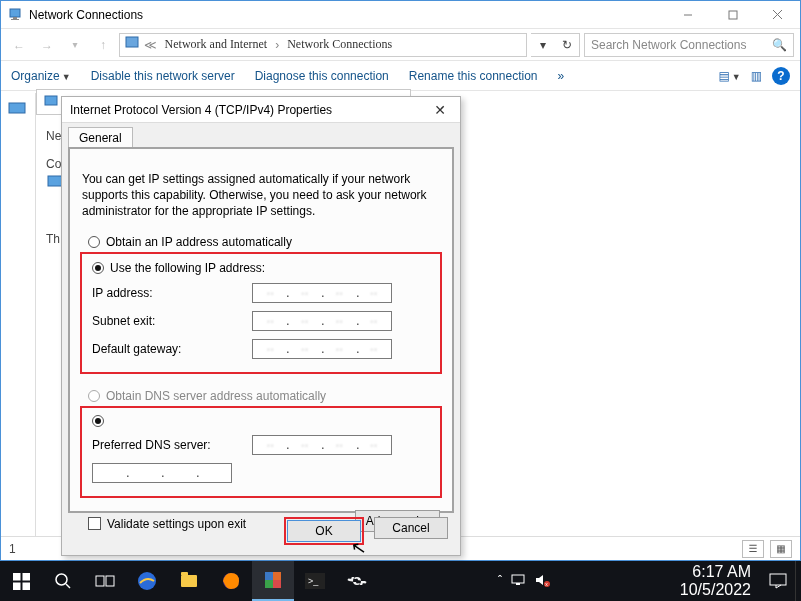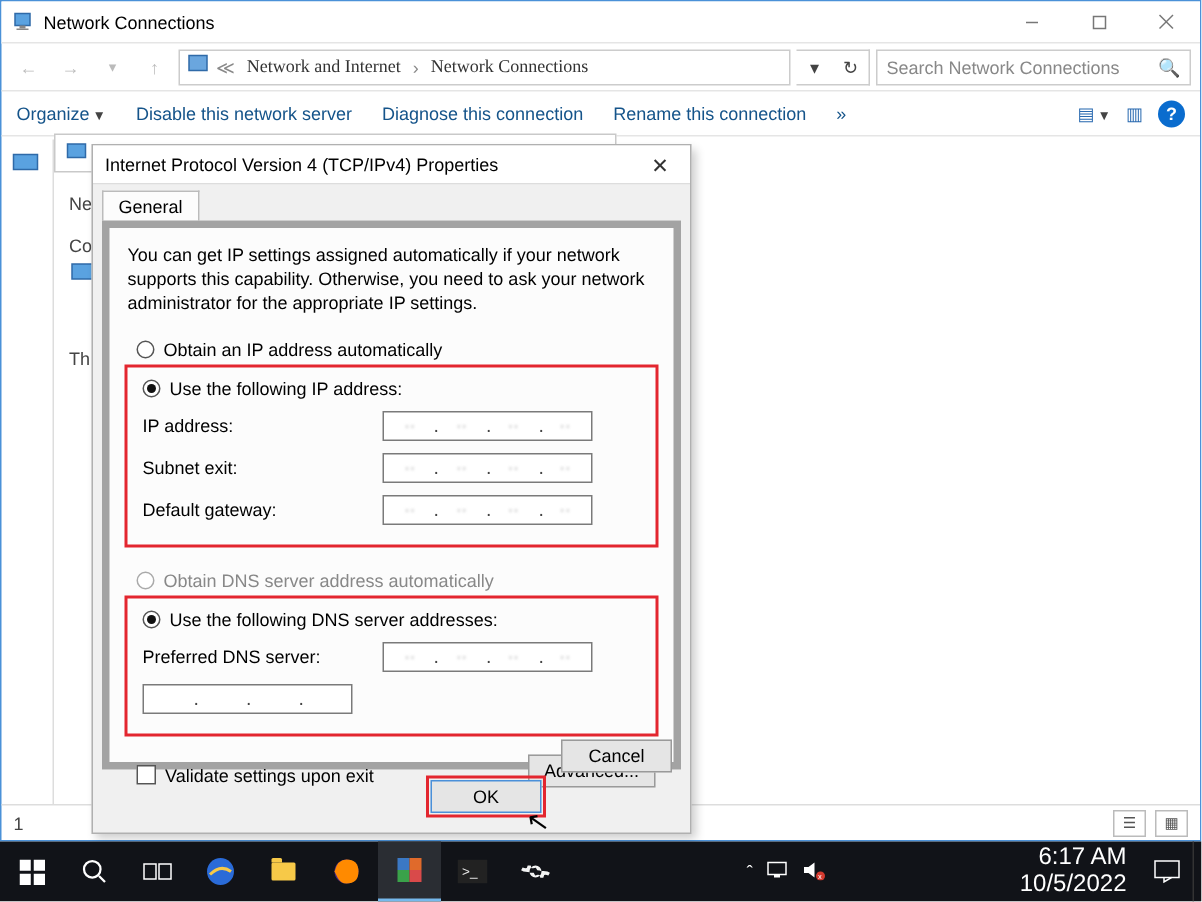--- a/index.html
+++ b/index.html
@@ -38,40 +38,40 @@
   .ghost-dialog { position:absolute; left:36px; top:89px; width:375px; height:26px; border:1px solid #c9c9c9; background:#fff; display:flex; align-items:center; padding:0 6px; gap:6px; }
   .ghost-close { margin-left:auto; color:#555; }
 
   
   .dlg { position:absolute; left:61px; top:96px; width:400px; height:460px; border:1px solid #b0b0b0; background:#f0f0f0; box-shadow:3px 3px 6px rgba(0,0,0,0.2); }
   .dlg .tb { height:26px; display:flex; align-items:center; padding:0 8px; background:#fff; border-bottom:1px solid #ddd; }
   .dlg .tb .title { flex:1; color:#000; }
   .dlg .tb .x { width:24px; text-align:center; color:#333; font-size:14px; }
   .dlg .tabs { height:24px; display:flex; align-items:flex-end; padding-left:6px; }
   .dlg .tab { border:1px solid #bbb; border-bottom:1px solid #f9f9f9; background:#fcfcfc; padding:3px 10px 2px; font-size:12px; position:relative; top:1px;}
-  .dlg .panel { position:absolute; left:6px; right:6px; top:50px; bottom:42px; border:5px solid #a3a3a3; background:#fcfcfc; padding:10px 12px; }
+  .dlg .panel { position:absolute; left:6px; right:6px; top:50px; bottom:42px; border:2px solid #a3a3a3; background:#fcfcfc; padding:22px 12px; }
   .dlg .desc { line-height:1.35; margin-bottom:12px; }
   .radio-row { display:flex; align-items:center; gap:6px; padding:3px 0 3px 6px; }
   .radio { width:12px; height:12px; border:1px solid #555; border-radius:50%; display:inline-flex; align-items:center; justify-content:center; background:#fff;}
   .radio .dot{ width:6px; height:6px; border-radius:50%; background:#111; display:none;}
   .radio.sel .dot{display:block;}
   .radio.dis { border-color:#aaa; }
   .groupbox { border:2px solid #e3262f; padding:4px 10px 10px 10px; margin:0 -2px 12px -2px; }
   .field { display:flex; align-items:center; height:26px; gap:10px; margin-top:2px; }
   .field .lbl { width:150px; }
   .ipinput { flex:0 0 140px; height:20px; border:1px solid #7a7a7a; background:#fff; display:grid; grid-template-columns:repeat(4,1fr); align-items:center; position:relative; }
   .ipinput .octet { text-align:center; color:#bbb; font-size:11px; }
   .ipinput .octet.blur { filter:blur(1.2px); color:#9a9a9a; }
   .ipinput .d { position:absolute; color:#444; font-size:13px; top:1px;}
   .check-row { display:flex; gap:6px; padding:6px 0 0 6px; }
   .cbox { width:13px; height:13px; border:1px solid #555; background:#fff; }
   .btn { height:22px; min-width:74px; border:1px solid #9a9a9a; background:#e5e5e5; padding:0 10px; display:inline-flex; align-items:center; justify-content:center; }
   .btn.adv { float:right; }
   .dlg .btnrow { position:absolute; right:12px; bottom:10px; display:flex; gap:10px; }
-  .ok-highlight { border:2px solid #e3262f; padding:1px; display:inline-block;margin-top:24px;}
+  .ok-highlight { border:2px solid #e3262f; padding:1px; display:inline-block;}
   .cursor { position:absolute; left:351px; top:537px; font-size:18px; color:#000; pointer-events:none; transform:rotate(-10deg);}
 
   
   .taskbar { position:absolute; left:0; bottom:0; width:801px; height:40px; background:#111318; display:flex; align-items:center; color:#fff; }
   .start { width:42px; display:flex; align-items:center; justify-content:center; }
   .start svg{ color:#fff;}
   .tbicon { width:42px; height:40px; display:flex; align-items:center; justify-content:center; }
   .tbicon.active { border-bottom:2px solid #76b9ed; background:#2a2d33; }
   .clockblock { margin-left:auto; text-align:right; font-size:16px; line-height:1.15; padding:0 10px; color:#fff;}
   .systray { display:flex; align-items:center; gap:8px; padding:0 6px; color:#fff;}
@@ -257,21 +257,20 @@
     <div class="radio-row" style="color:#888;">
       <span class="radio dis"></span>
       <span>Obtain DNS server address automatically</span>
     </div>
 
     <div class="groupbox">
       <div class="radio-row" style="padding-left:0;">
         <span class="radio sel">
             <span class="dot"></span>
           </span>
-        <span>Use the following DNS server addresses:</span>
       </div>
       <div class="field">
         <span class="lbl">Preferred DNS server:</span>
         <span class="ipinput">
           <span class="octet blur">··</span>
             <span class="d" style="left:33px;">.</span>
             <span class="octet blur">··</span>
             <span class="d" style="left:68px;">.</span>
             <span class="octet blur">··</span>
             <span class="d" style="left:103px;">.</span>

